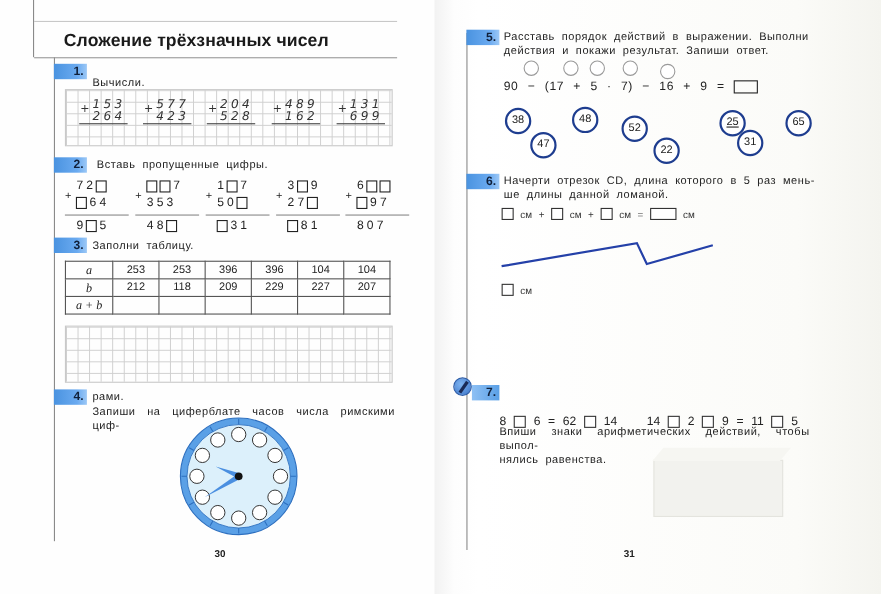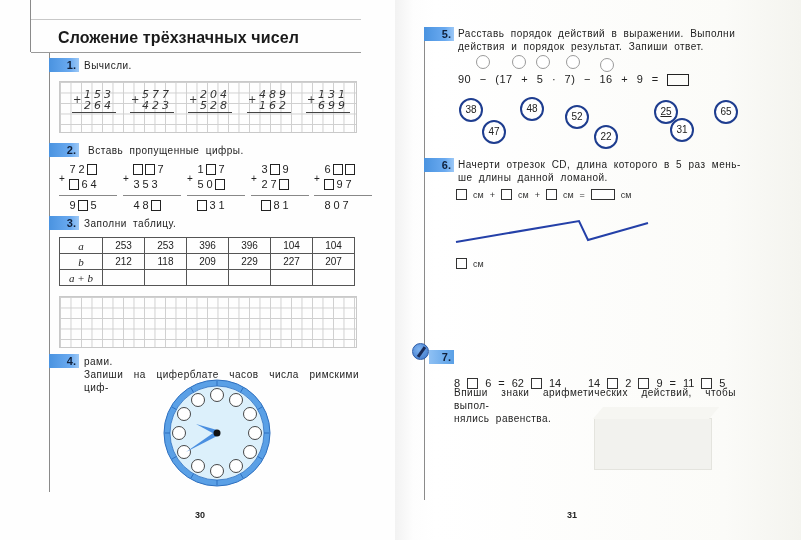--- a/index.html
+++ b/index.html
@@ -41,21 +41,21 @@
 
   
   table.fill { position: absolute; left: 59px; top: 237px; width: 296px; border-collapse: collapse; font-size: 10px; }
   table.fill td { border: 1px solid #555; height: 16px; text-align: center; color: #222; }
   table.fill td.hdr { font-family: "Liberation Serif", serif; font-style: italic; font-size: 11px; width: 43px; }
 
   
   .clock { position: absolute; left: 162px; top: 378px; width: 110px; height: 110px; }
 
   
-  .pnum { position: absolute; font-size: 9px; font-weight: bold; color: #222; margin-top: 12px; }
+  .pnum { position: absolute; font-size: 9px; font-weight: bold; color: #222; }
 
   
   .small-circle { position: absolute; width: 14px; height: 14px; border: 1px solid #9a9a9a; border-radius: 50%; background: #fff; }
   .expr { position: absolute; left: 458px; top: 73px; font-size: 11px; color: #222; word-spacing: 5px; letter-spacing: 0.5px; }
   .ans-box { display: inline-block; width: 22px; height: 12px; border: 1px solid #222; vertical-align: middle; }
   .num-circle { position: absolute; width: 24px; height: 24px; border: 2px solid #1e3d8f; border-radius: 50%; font-size: 10px; text-align: center; line-height: 20px; color: #222; background: #fff; }
 
   .sq { display: inline-block; width: 11px; height: 11px; border: 1px solid #333; vertical-align: middle; background: #fff; }
   .sq-wide { display: inline-block; width: 24px; height: 11px; border: 1px solid #333; vertical-align: middle; background: #fff; }
   .line-row { position: absolute; font-size: 9px; color: #333; word-spacing: 4px; display: flex; align-items: center; gap: 6px; }
@@ -72,21 +72,21 @@
 
 <div class="page page-left">
   <div class="vline" style="left:49px; top:52px; height:440px;"></div>
   <div class="title-outline"></div>
   <div class="title-box"></div>
   <div class="title-text">Сложение трёхзначных чисел</div>
 
   <div class="task-num" style="left:49px; top:58px; width:30px;">
       <span>1.</span>
     </div>
-  <div class="task-text" style="left:84px; top:59px;">Вычисли.</div>
+  <div class="task-text" style="left:84px; top:69px;">Вычисли.</div>
   <div class="grid" style="left:59px; top:81px; width:298px; height:52px;"></div>
 
   <div class="hand" style="left:84px; top:89px;">
     <span class="plus">+</span>
     <div>153</div>
       <div>264</div>
     <span class="uline"></span>
   </div>
   <div class="hand" style="left:142px; top:89px;">
     <span class="plus">+</span>
@@ -305,21 +305,21 @@
 </div>
 
 <div class="page page-right"></div>
 <div class="vline" style="left:424px; top:30px; height:470px;"></div>
 
 <div class="task-num" style="left:424px; top:27px; width:30px;">
     <span>5.</span>
   </div>
 <div class="task-text" style="left:458px; top:27px; width:318px; text-align:justify;">
   <div>Расставь порядок действий в выражении. Выполни</div>
-  <div>действия и порядок результат. Запиши ответ.</div>
+  <div>действия и покажи результат. Запиши ответ.</div>
 </div>
 
 <div class="small-circle" style="left:476px; top:55px;"></div>
 <div class="small-circle" style="left:512px; top:55px;"></div>
 <div class="small-circle" style="left:536px; top:55px;"></div>
 <div class="small-circle" style="left:566px; top:55px;"></div>
 <div class="small-circle" style="left:600px; top:58px;"></div>
 
 <div class="expr">
   <span>90 − (17 + 5 · 7) − 16 + 9 =</span>

